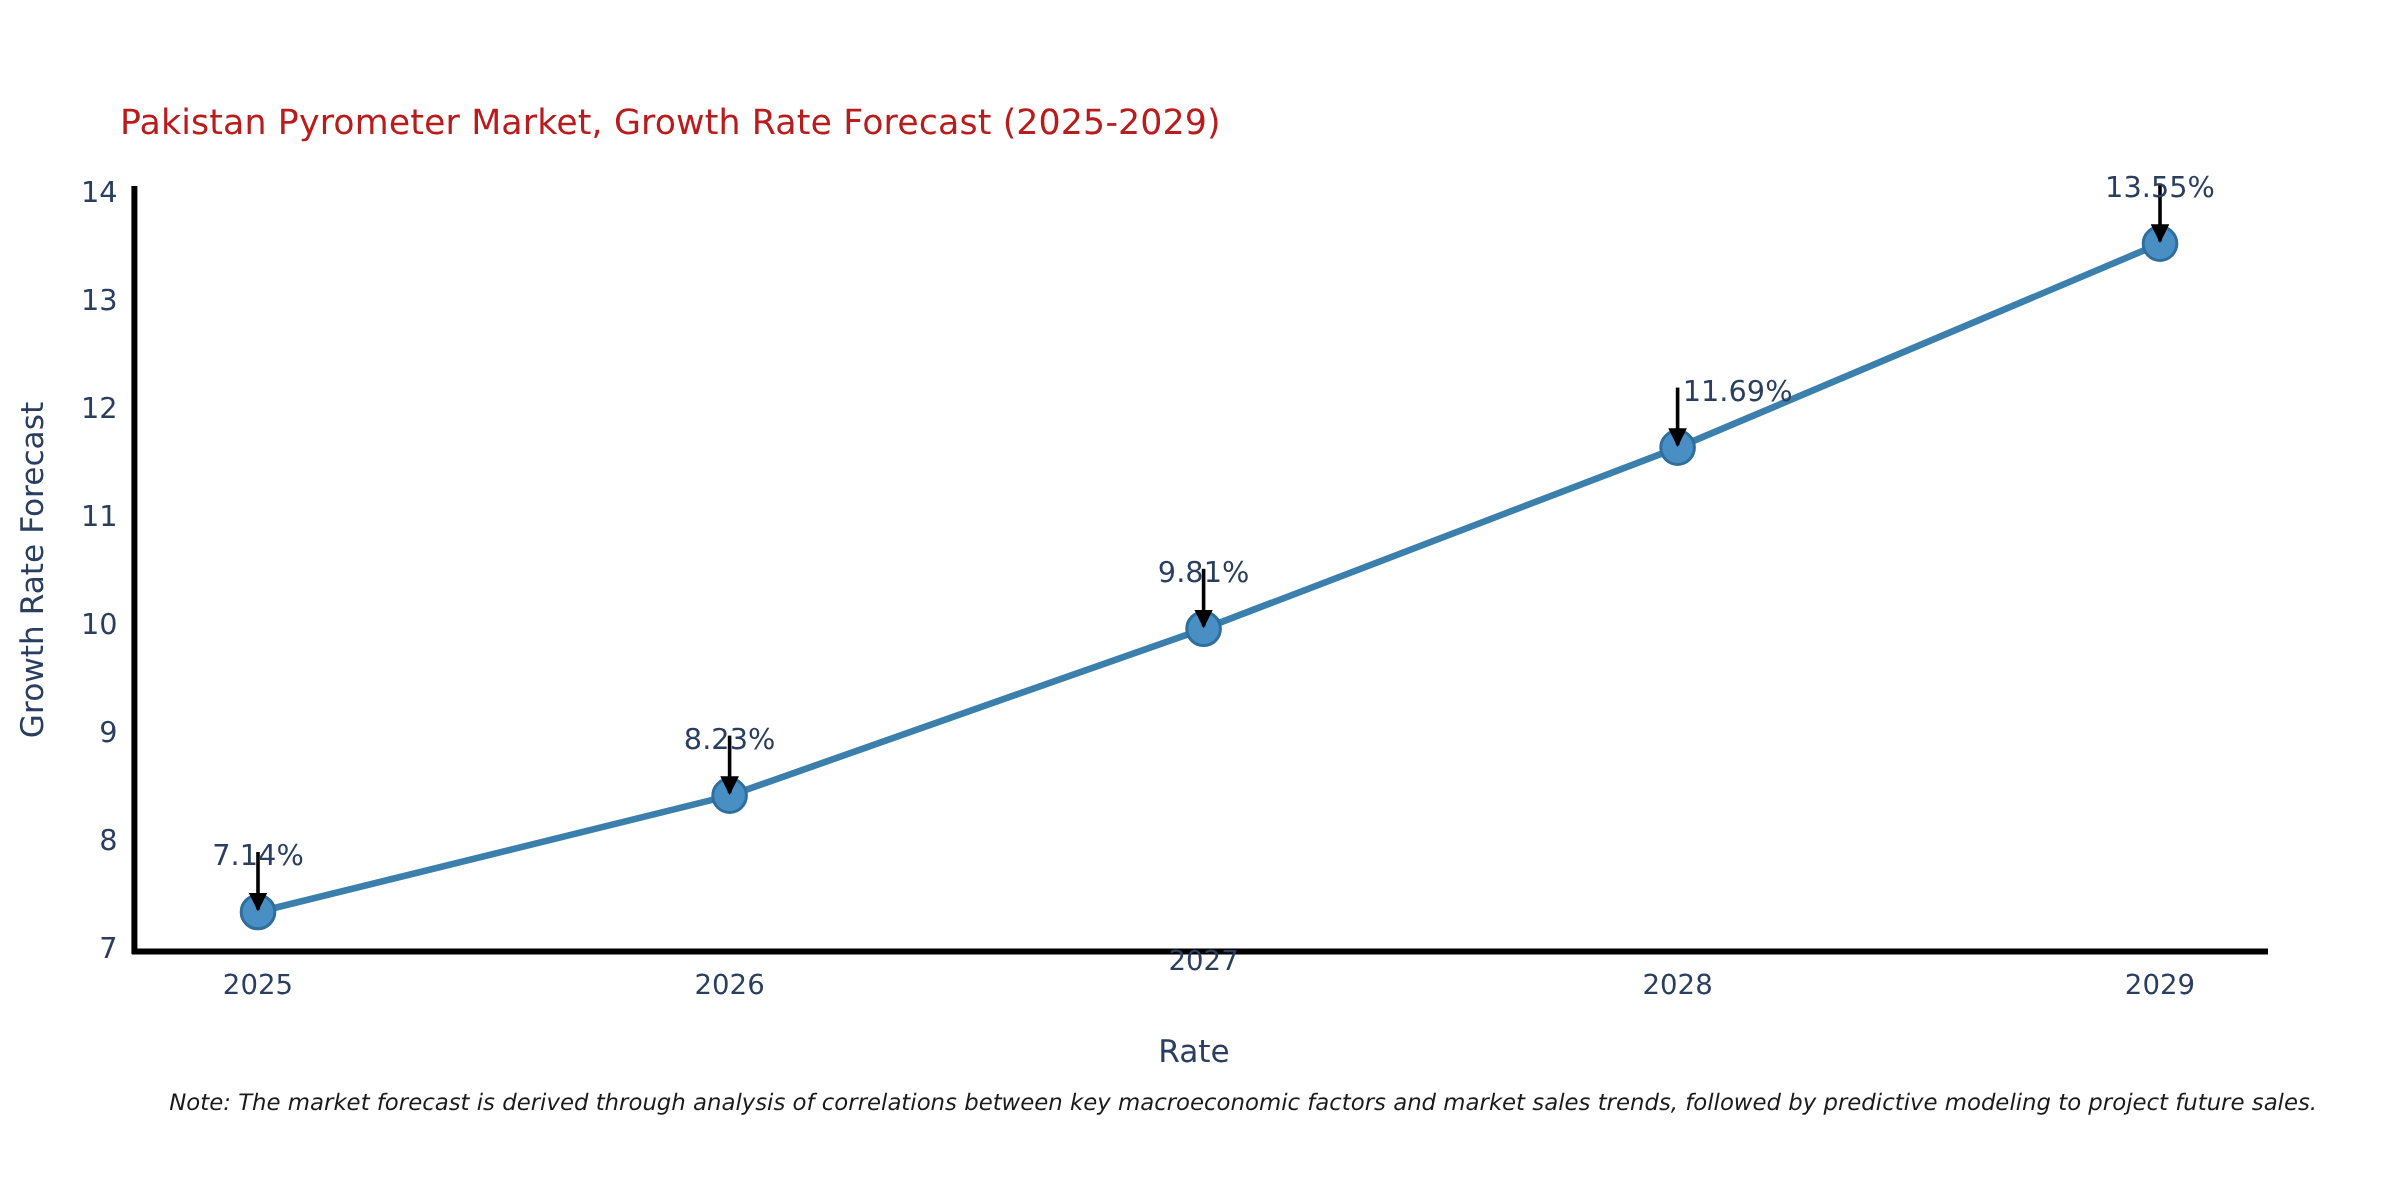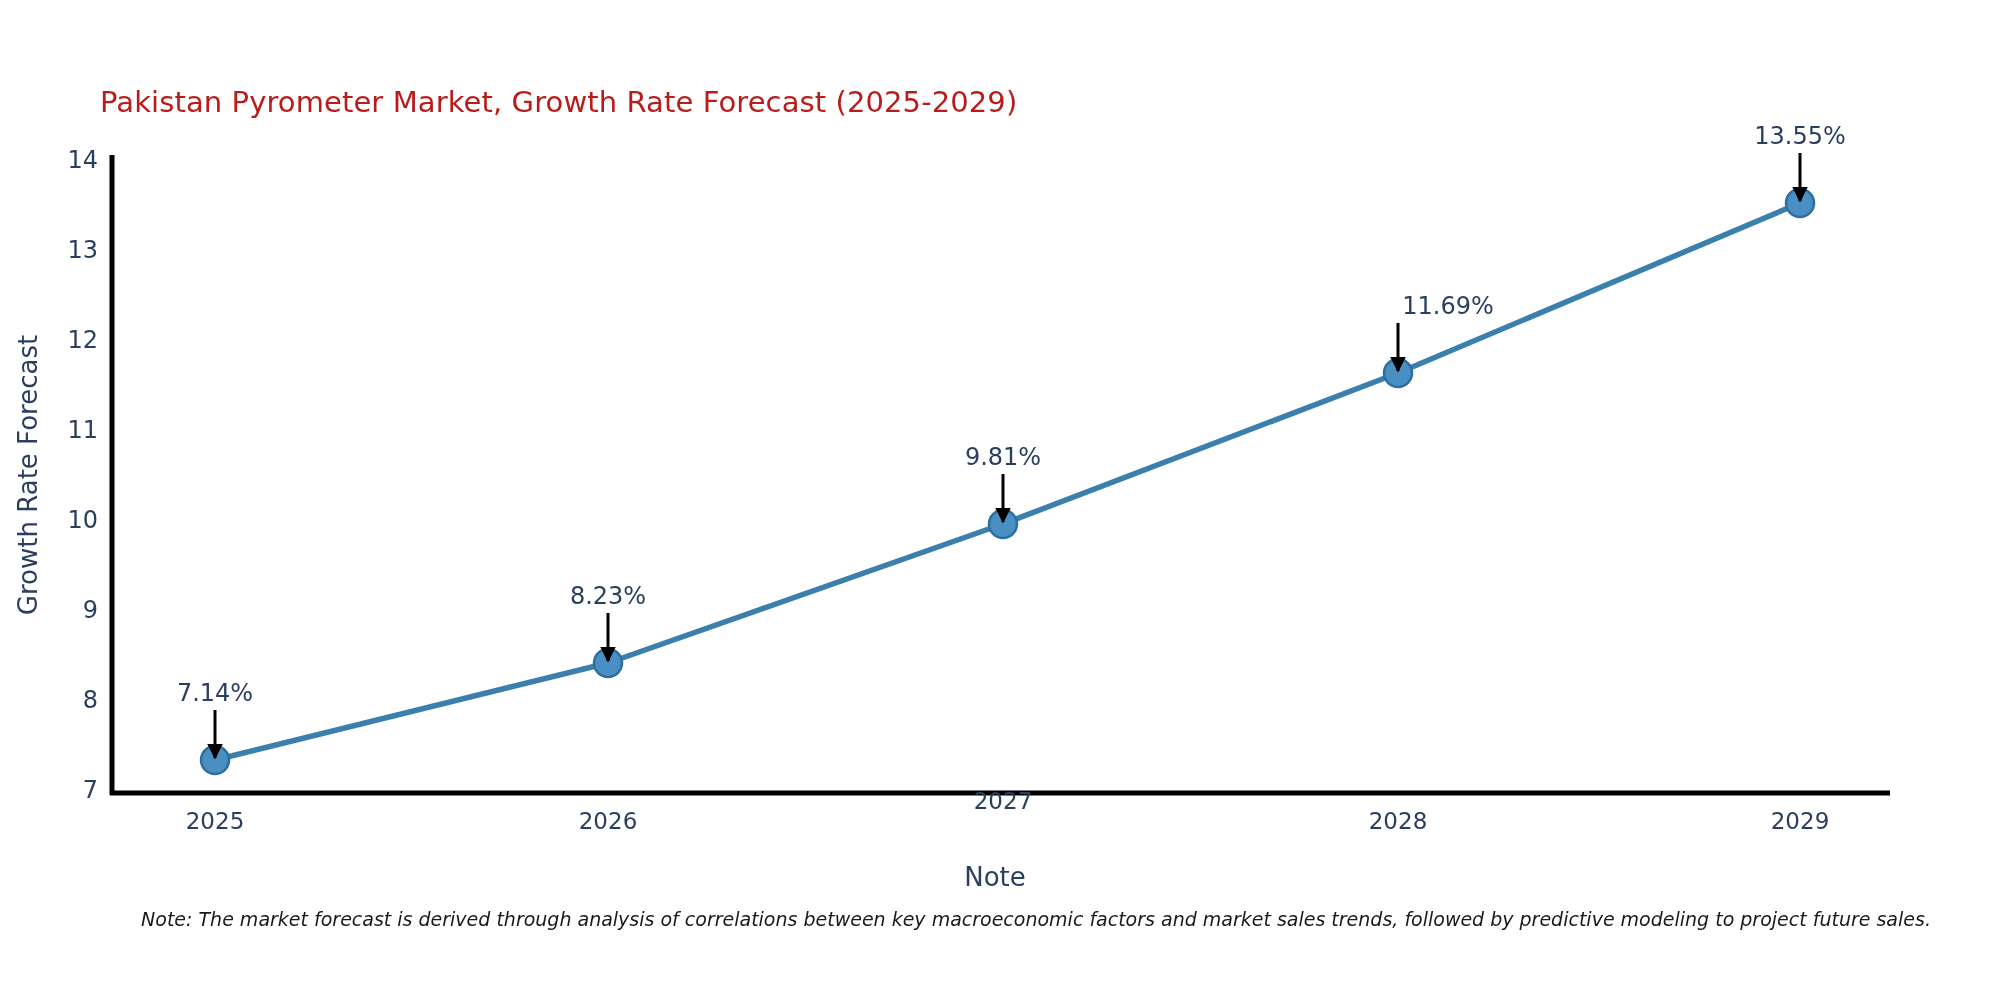--- a/index.html
+++ b/index.html
@@ -91,31 +91,32 @@
     transform: translateX(-50%);
   }
   .point-annotation {
     position: absolute;
     text-align: center;
     font-size: 24px;
     color: #2a3f5f;
     font-family: "DejaVu Sans", sans-serif;
     transform: translateX(-50%);
     white-space: nowrap;
+    margin-top: 20px;
   }
 </style>
 </head>
 <body>
 
 <div id="figure">
 
   <div id="chart-title">Pakistan Pyrometer Market, Growth Rate Forecast (2025-2029)</div>
 
   <div id="ylabel">Growth Rate Forecast</div>
-  <div id="xlabel">Note</div>
+  <div id="xlabel">Rate</div>
 
   <svg id="plot-svg" width="2000" height="1000">
     <defs>
       <marker id="annot-arrow" viewBox="0 0 10 10" refX="9" refY="5" markerWidth="5.2" markerHeight="5.2" orient="auto-start-reverse">
         <path d="M 0 0 L 10 5 L 0 10 z" fill="#000000"></path>
       </marker>
     </defs>
 
     <line x1="112" y1="155" x2="112" y2="795" stroke="#000000" stroke-width="5"></line>
     <line x1="110" y1="793" x2="1890" y2="793" stroke="#000000" stroke-width="5"></line>

